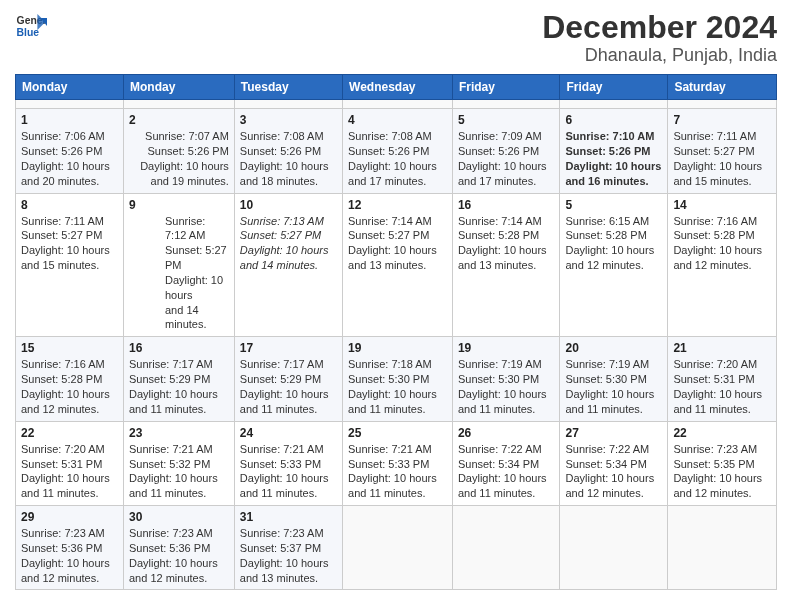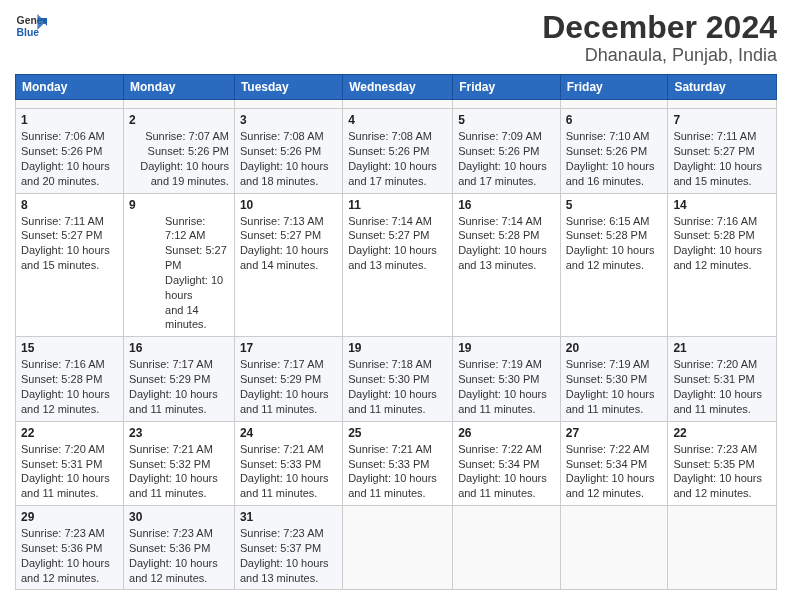--- a/index.html
+++ b/index.html
@@ -156,21 +156,21 @@
           </td>
           <td>
             <span class="day-num">5</span>
             <div class="day-info" style="white-space: pre-line;">Sunrise: 7:09 AM
 Sunset: 5:26 PM
 Daylight: 10 hours
 and 17 minutes.</div>
           </td>
           <td>
             <span class="day-num">6</span>
-            <div class="day-info" style="white-space: pre-line;">Sunrise: 7:10 AM
+            <div class="day-info" style="white-space: pre-line; font-weight: bold;">Sunrise: 7:10 AM
 Sunset: 5:26 PM
 Daylight: 10 hours
 and 16 minutes.</div>
           </td>
           <td>
             <span class="day-num">7</span>
             <div class="day-info" style="white-space: pre-line;">Sunrise: 7:11 AM
 Sunset: 5:27 PM
 Daylight: 10 hours
 and 15 minutes.</div>
@@ -186,27 +186,27 @@
           </td>
           <td>
             <span class="day-num">9</span>
             <div class="day-info" style="white-space: pre-line; margin-left: 36px;">Sunrise: 7:12 AM
 Sunset: 5:27 PM
 Daylight: 10 hours
 and 14 minutes.</div>
           </td>
           <td>
             <span class="day-num">10</span>
-            <div class="day-info" style="white-space: pre-line;">Sunrise: 7:13 AM
+            <div class="day-info" style="white-space: pre-line; font-style: italic;">Sunrise: 7:13 AM
 Sunset: 5:27 PM
 Daylight: 10 hours
 and 14 minutes.</div>
           </td>
           <td>
-            <span class="day-num">11</span>
+            <span class="day-num">12</span>
             <div class="day-info" style="white-space: pre-line;">Sunrise: 7:14 AM
 Sunset: 5:27 PM
 Daylight: 10 hours
 and 13 minutes.</div>
           </td>
           <td>
             <span class="day-num">16</span>
             <div class="day-info" style="white-space: pre-line;">Sunrise: 7:14 AM
 Sunset: 5:28 PM
 Daylight: 10 hours

